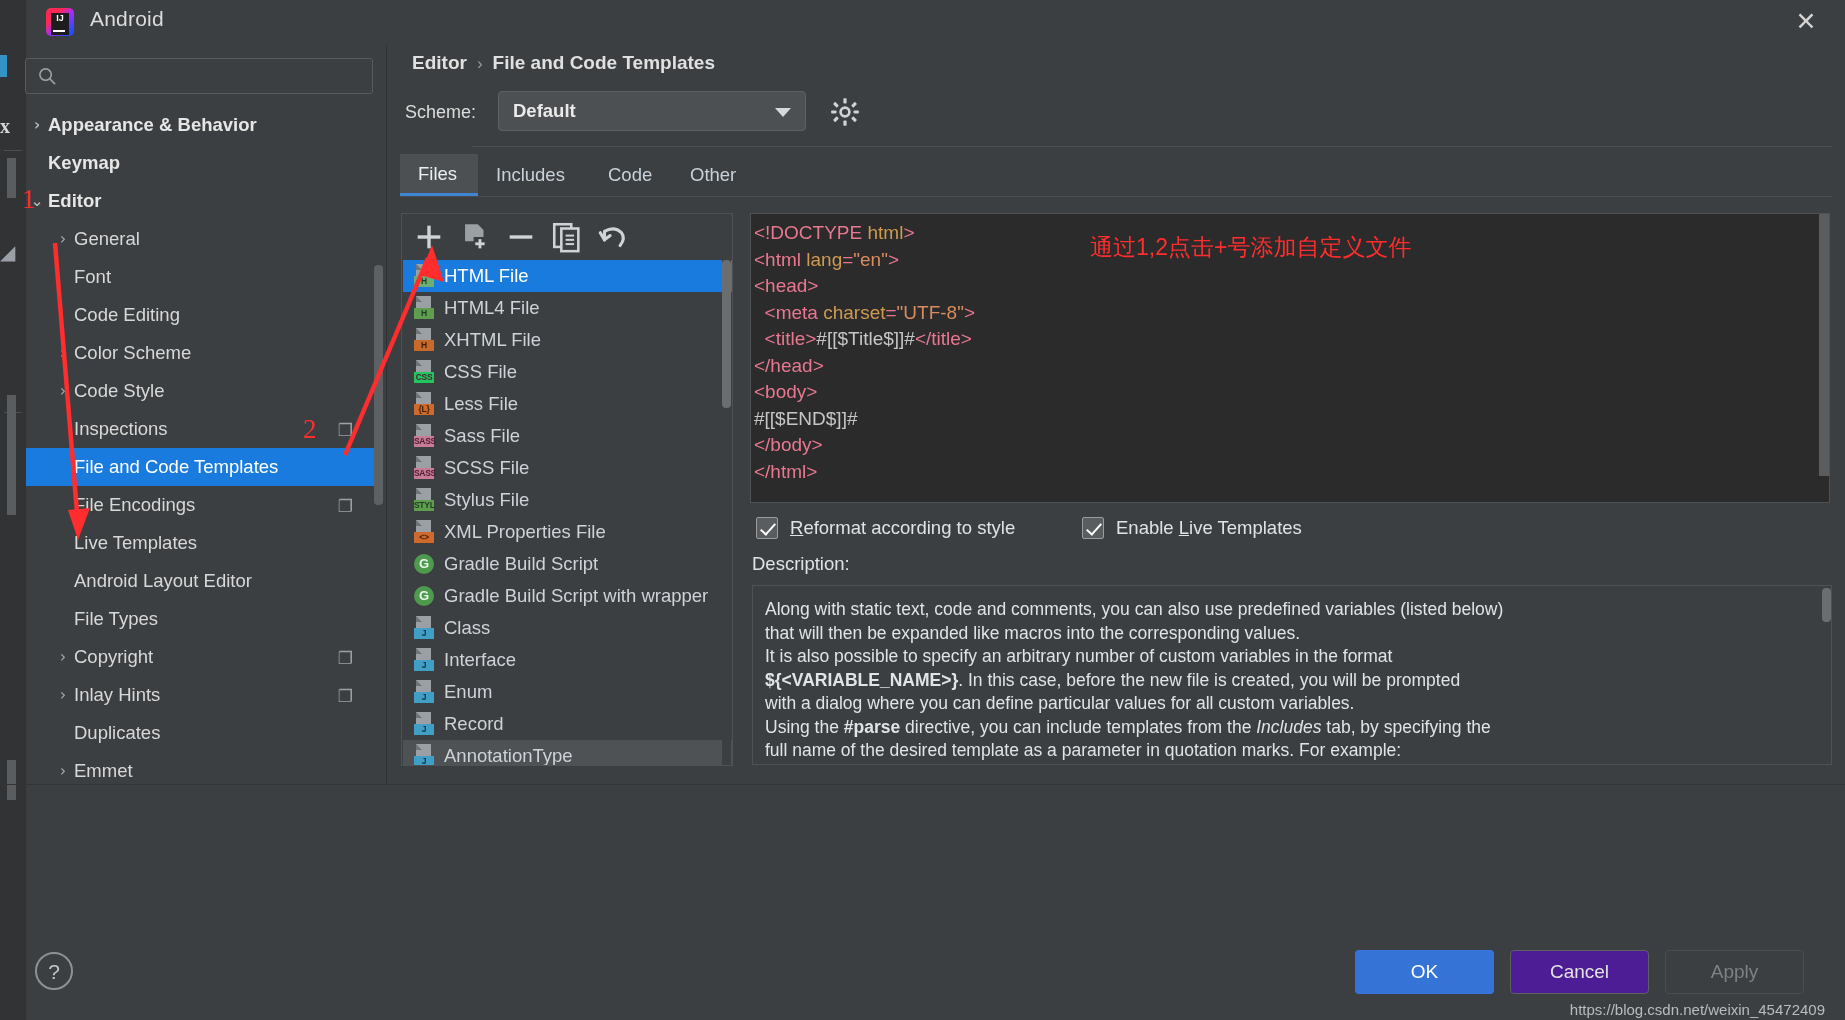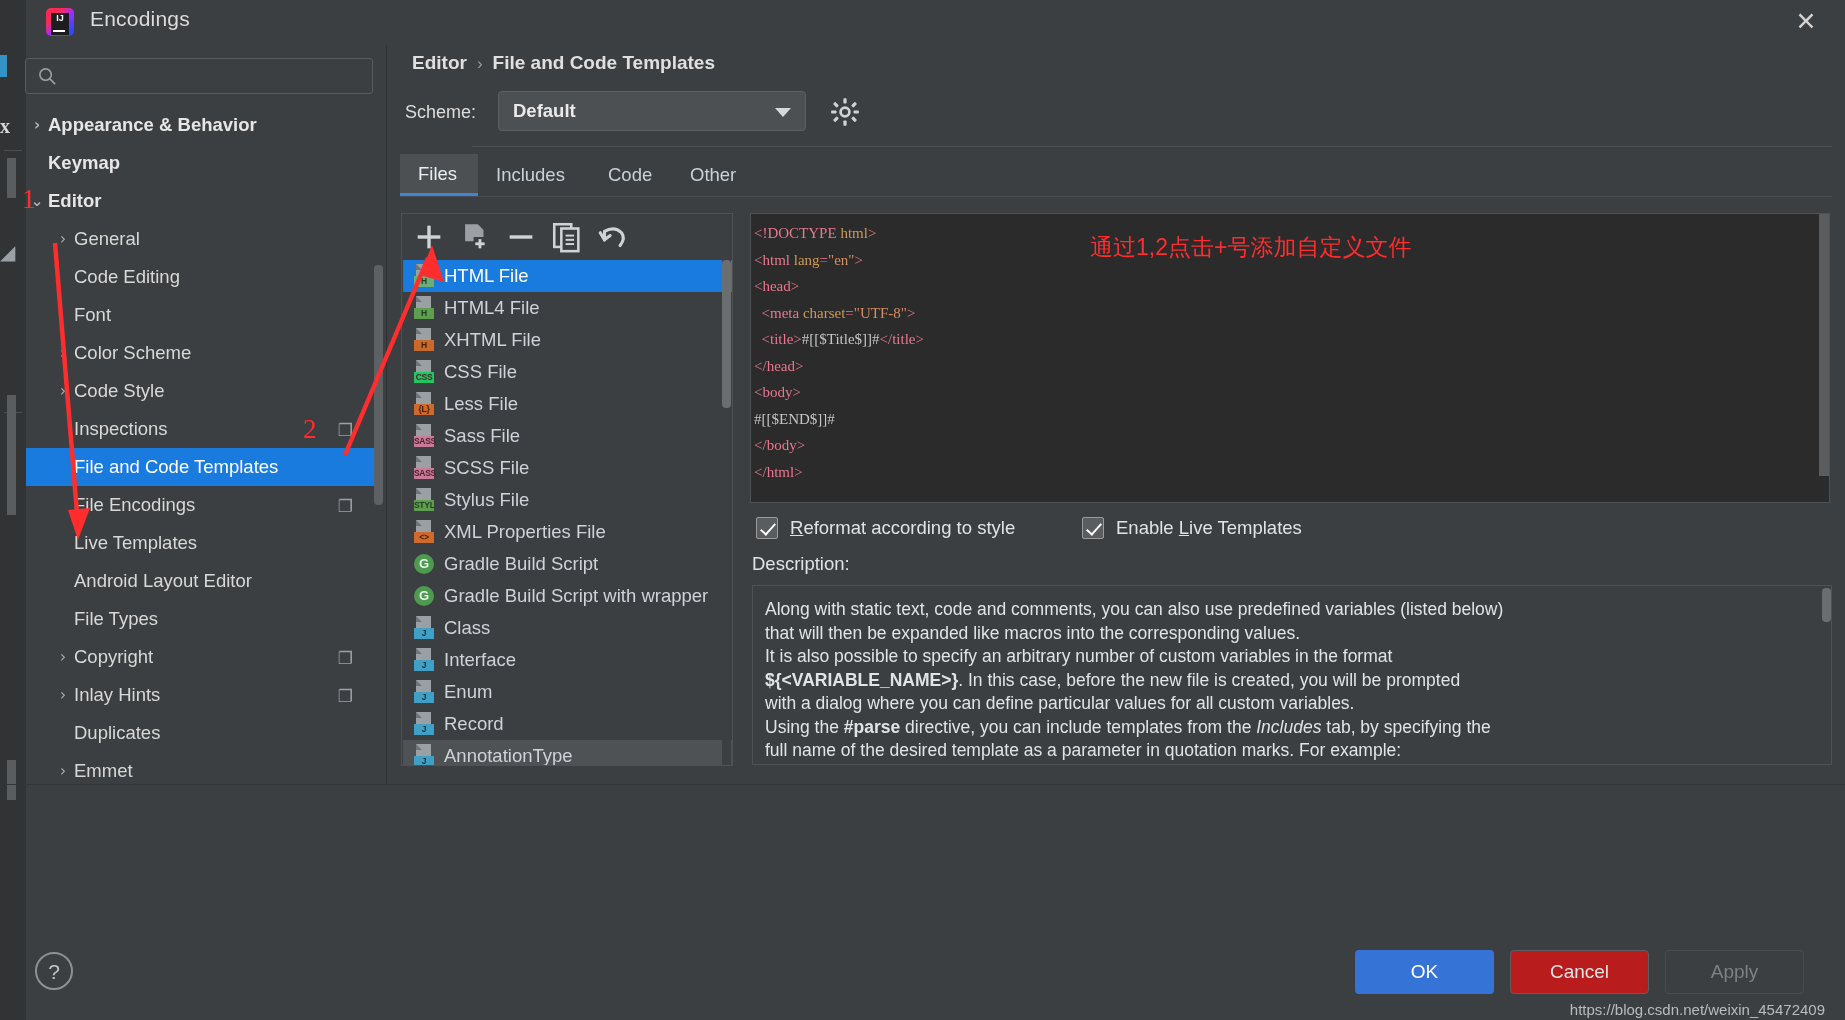--- a/index.html
+++ b/index.html
@@ -136,21 +136,21 @@
     line-height: 20px; text-align: center;
   }
   .list-sb-track { position: absolute; right: 1px; top: 46px; width: 9px; height: 505px; background: #3c3f41; }
   .list-sb-thumb { position: absolute; right: 1px; top: 46px; width: 9px; height: 148px; background: #6a6e70; border-radius: 4px; }
 
   
   .editor-panel {
     position: absolute; left: 750px; top: 213px; width: 1080px; height: 290px;
     background: #2b2b2b; border: 1px solid #4f5254;
   }
-  .code { position: absolute; left: 3px; top: 6px; font-family: Liberation Serif, serif; font-size: 15px; line-height: 26.5px; white-space: pre; }
+  .code { position: absolute; left: 3px; top: 6px; font-family: Liberation Sans, sans-serif; font-size: 19px; line-height: 26.5px; white-space: pre; }
   .tagp { color: #e8788f; }
   .attr { color: #cf9a4f; }
   .val2 { color: #d98c5f; }
   .plain { color: #c6c6c6; }
   .ed-sb-track { position: absolute; right: 0px; top: 0; width: 10px; height: 288px; background: #2b2b2b; }
   .ed-sb-thumb { position: absolute; right: 0px; top: 0; width: 10px; height: 262px; background: #5a5c5e; }
 
   
   .cbrow { position: absolute; font-size: 18.5px; color: #dfe3e6; display: flex; align-items: center; cursor: pointer; }
   .cbox {
@@ -181,21 +181,21 @@
   .help-btn {
     position: absolute; left: 35px; top: 952px; width: 38px; height: 38px; border-radius: 50%;
     border: 2px solid #8e9194; color: #c3c6c9; font-size: 21px; line-height: 35px;
     text-align: center; cursor: pointer;
   }
   .btn {
     position: absolute; height: 44px; border-radius: 4px; font-size: 19px;
     display: flex; align-items: center; justify-content: center; cursor: pointer;
   }
   .btn-ok { left: 1355px; top: 950px; width: 139px; background: #3574d6; color: #ffffff; }
-  .btn-cancel { left: 1510px; top: 950px; width: 139px; background: #b91c1c; color: #e3e3e3; border: 1px solid #5d6062; }
+  .btn-cancel { left: 1510px; top: 950px; width: 139px; background: #4c1d95; color: #e3e3e3; border: 1px solid #5d6062; }
   .btn-apply { left: 1665px; top: 950px; width: 139px; background: #3c3f41; color: #7e8183; border: 1px solid #4a4d4f; }
 
   .url-bar {
     position: absolute; right: 20px; bottom: 2px; font-size: 15px; color: #b8bcbe;
     font-family: "Liberation Sans", sans-serif;
   }
 
   
   .anno { position: absolute; left: 0; top: 0; width: 1845px; height: 1020px; pointer-events: none; }
   .anno-num { position: absolute; color: #ff2d2d; font-size: 27px; font-family: "Liberation Serif", serif; }
@@ -218,21 +218,21 @@
     <div class="behind-bar" style="top:158px;height:40px;"></div>
     <div class="behind-bar" style="top:395px;height:120px;"></div>
     <div class="behind-bar" style="top:760px;height:40px;"></div>
   </div>
 
   <div class="titlebar">
     <div class="jb-logo">
       <div class="inner">IJ</div>
       <div class="bar"></div>
     </div>
-    <div class="title-text">Encodings</div>
+    <div class="title-text">Android</div>
     <div class="close-btn">✕</div>
   </div>
 
   <div class="search-box">
     <svg class="search-ico" viewBox="0 0 20 20">
       <circle cx="8" cy="8" r="6" stroke="#9ba0a5" stroke-width="1.7" fill="none"></circle>
       <line x1="12.5" y1="12.5" x2="18" y2="18" stroke="#9ba0a5" stroke-width="1.7"></line>
     </svg>
     <input style="position: absolute; left: 40px; top: 6px; width: 295px; height: 24px; background: transparent; border: none; outline: none; color: rgb(224, 224, 224); font-size: 17px; font-family: &quot;Liberation Sans&quot;, sans-serif;" placeholder="">
   </div>
@@ -249,25 +249,25 @@
       <div class="tree-item bold" style="padding-left: 0px;">
         <span class="tree-arrow">⌄</span>
         <span class="tree-label">Editor</span>
       </div>
       <div class="tree-item" style="padding-left: 26px;">
         <span class="tree-arrow">›</span>
         <span class="tree-label">General</span>
       </div>
       <div class="tree-item" style="padding-left: 26px;">
         <span class="tree-arrow"></span>
+        <span class="tree-label">Font</span>
+      </div>
+      <div class="tree-item" style="padding-left: 26px;">
+        <span class="tree-arrow"></span>
         <span class="tree-label">Code Editing</span>
-      </div>
-      <div class="tree-item" style="padding-left: 26px;">
-        <span class="tree-arrow"></span>
-        <span class="tree-label">Font</span>
       </div>
       <div class="tree-item" style="padding-left: 26px;">
         <span class="tree-arrow">›</span>
         <span class="tree-label">Color Scheme</span>
       </div>
       <div class="tree-item" style="padding-left: 26px;">
         <span class="tree-arrow">›</span>
         <span class="tree-label">Code Style</span>
       </div>
       <div class="tree-item" style="padding-left: 26px;">

